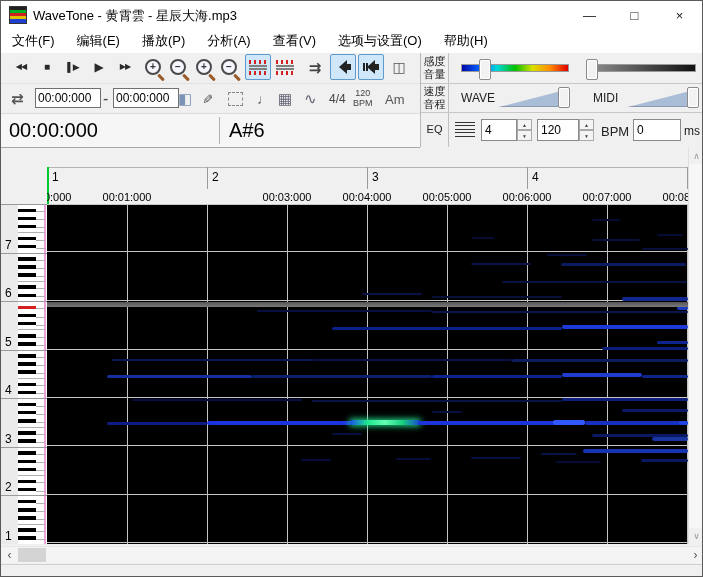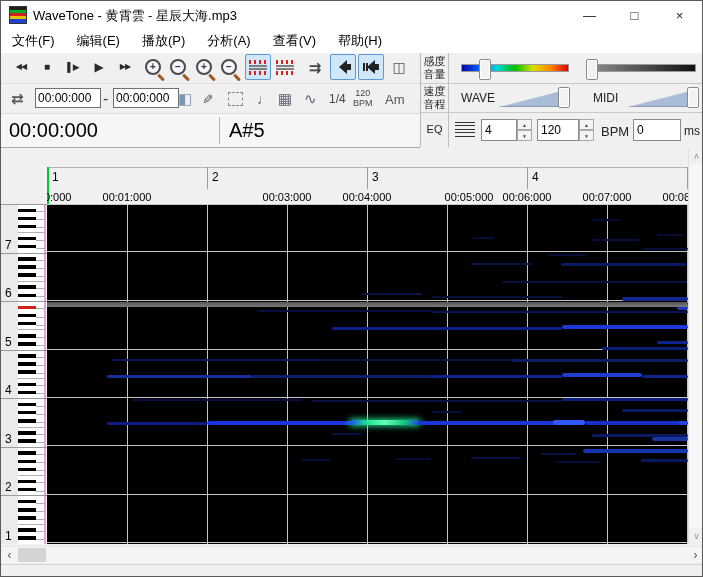--- a/index.html
+++ b/index.html
@@ -108,20 +108,21 @@
       <span class="wbtn">×</span>
     </span>
   </div>
 
   <div class="menubar" id="menubar">
       <span class="menu-item">文件(F)</span>
       <span class="menu-item">编辑(E)</span>
       <span class="menu-item">播放(P)</span>
       <span class="menu-item">分析(A)</span>
       <span class="menu-item">查看(V)</span>
+      <span class="menu-item">选项与设置(O)</span>
       <span class="menu-item">帮助(H)</span>
     </div>
 
   <div class="toolbar1" id="toolbar1">
       <div class="tb" style="left: 7px;">
         <span class="g rewind">◀◀</span>
       </div>
       <div class="tb" style="left: 33px;">
         <span class="g stop">■</span>
       </div>
@@ -207,34 +208,34 @@
       </span>
     <span class="t2" style="left:256px;font-size:14px;color:#666">
         <span>♩</span>
       </span>
     <span class="t2" style="left:277px;font-size:15px;color:#667">
         <span>▦</span>
       </span>
     <span class="t2" style="left:303px;font-size:15px;color:#667">
         <span>∿</span>
       </span>
-    <span class="t2" style="left:328px;font-size:12px;color:#444">1/4</span>
+    <span class="t2" style="left:328px;font-size:12px;color:#444">4/4</span>
     <span class="t2" style="left:352px">
       <span class="bpmbadge">
         <span>120</span>
         <span>BPM</span>
       </span>
     </span>
     <span class="t2" style="left:384px;font-size:13px;color:#555">Am</span>
   </div>
 
   <div class="displaybar">
     <span class="disp" style="left:8px">00:00:000</span>
     <span class="vdiv" style="left:218px"></span>
-    <span class="disp" style="left:228px">A#5</span>
+    <span class="disp" style="left:228px">A#6</span>
   </div>
 
   <div class="panel">
     <div class="plabel" style="top:0;height:30px">
       <span>感度</span>
       <span>音量</span>
     </div>
     <div class="prow-sep" style="top:30px"></div>
     <div class="plabel" style="top:31px;height:28px">
       <span>速度</span>
@@ -283,21 +284,21 @@
       <div class="mtick" style="left: 320px; top: 19px;"></div>
       <span class="mlabel" style="left: 325px; top: 22px;">3</span>
       <div class="mtick" style="left: 480px; top: 19px;"></div>
       <span class="mlabel" style="left: 485px; top: 22px;">4</span>
       <div class="mtick" style="left: 640px; top: 19px;"></div>
       <span class="tlabel" style="left: 0px;">00:00:000</span>
       <span class="tlabel" style="left: 80px;">00:01:000</span>
       <span class="tlabel" style="left: 160px; margin-top: 24px;">00:02:000</span>
       <span class="tlabel" style="left: 240px;">00:03:000</span>
       <span class="tlabel" style="left: 320px;">00:04:000</span>
-      <span class="tlabel" style="left: 400px; margin-left: 22px;">00:05:000</span>
+      <span class="tlabel" style="left: 400px;">00:05:000</span>
       <span class="tlabel" style="left: 480px;">00:06:000</span>
       <span class="tlabel" style="left: 560px;">00:07:000</span>
       <span class="tlabel" style="left: 640px;">00:08:000</span>
     </div>
 
   <div class="piano" id="piano">
     <div class="numcol"></div>
     <div class="pinkline"></div>
   <div class="octline" style="top: 0px;"></div>
       <div class="efline" style="top: 28.3333px;"></div>

